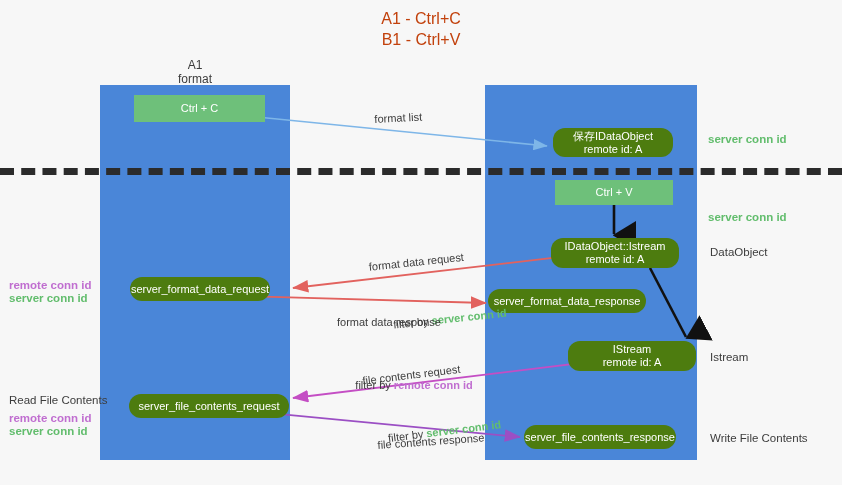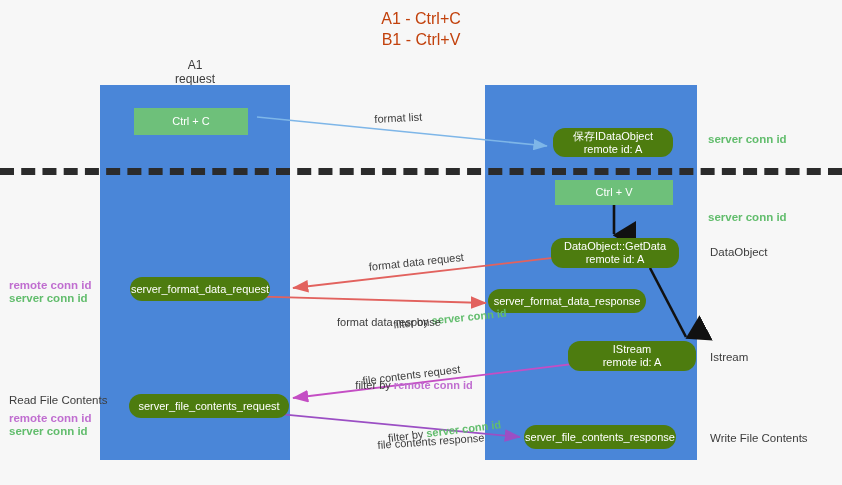--- a/index.html
+++ b/index.html
@@ -54,21 +54,21 @@
 </style>
 </head>
 <body>
 
 <div id="stage">
 
   <div class="title">A1 - Ctrl+C
 B1 - Ctrl+V</div>
 
   <div class="colhdr" style="left:100px;top:58px;width:190px;">A1
-request</div>
+format</div>
 
   <div class="lane" style="left:100px;top:85px;width:190px;height:375px;"></div>
   <div class="lane" style="left:485px;top:85px;width:212px;height:375px;"></div>
 
   <svg id="wires" viewBox="0 0 842 485">
     <defs>
       <marker id="ah-blue" markerWidth="9" markerHeight="7" refX="8.5" refY="3.5" orient="auto">
         <polygon points="0,0 9,3.5 0,7" fill="#7eb6e8"></polygon>
       </marker>
       <marker id="ah-red" markerWidth="9" markerHeight="7" refX="8.5" refY="3.5" orient="auto">
@@ -91,28 +91,28 @@
 
     <line x1="650" y1="268" x2="686" y2="337" stroke="#111111" stroke-width="2.6" marker-end="url(#ah-black)"></line>
 
     <line x1="672" y1="244" x2="293" y2="288" stroke="#e2625e" stroke-width="1.8" marker-end="url(#ah-red)"></line>
     <line x1="133" y1="293" x2="486" y2="303" stroke="#e2625e" stroke-width="1.8" marker-end="url(#ah-red)"></line>
 
     <line x1="672" y1="352" x2="293" y2="398" stroke="#c44ec4" stroke-width="1.8" marker-end="url(#ah-magenta)"></line>
     <line x1="133" y1="400" x2="520" y2="437" stroke="#9b4fc4" stroke-width="1.8" marker-end="url(#ah-purple)"></line>
   </svg>
 
-  <div class="box green" style="left:134px;top:108px;width:114px;height:27px;">Ctrl + C</div>
+  <div class="box green" style="left:134px;top:95px;width:131px;height:27px;">Ctrl + C</div>
 
   <div class="box orange" style="left:553px;top:128px;width:120px;height:29px;">保存IDataObject
 remote id: A</div>
 
   <div class="box green" style="left:555px;top:180px;width:118px;height:25px;">Ctrl + V</div>
 
-  <div class="box orange" style="left:551px;top:238px;width:128px;height:30px;">DataObject::GetData
+  <div class="box orange" style="left:551px;top:238px;width:128px;height:30px;">IDataObject::Istream
 remote id: A</div>
 
   <div class="box orange" style="left:130px;top:277px;width:140px;height:24px;">server_format_data_request</div>
 
   <div class="box orange" style="left:488px;top:289px;width:158px;height:24px;">server_format_data_response</div>
 
   <div class="box orange" style="left:568px;top:341px;width:128px;height:30px;">IStream
 remote id: A</div>
 
   <div class="box orange" style="left:129px;top:394px;width:160px;height:24px;">server_file_contents_request</div>

